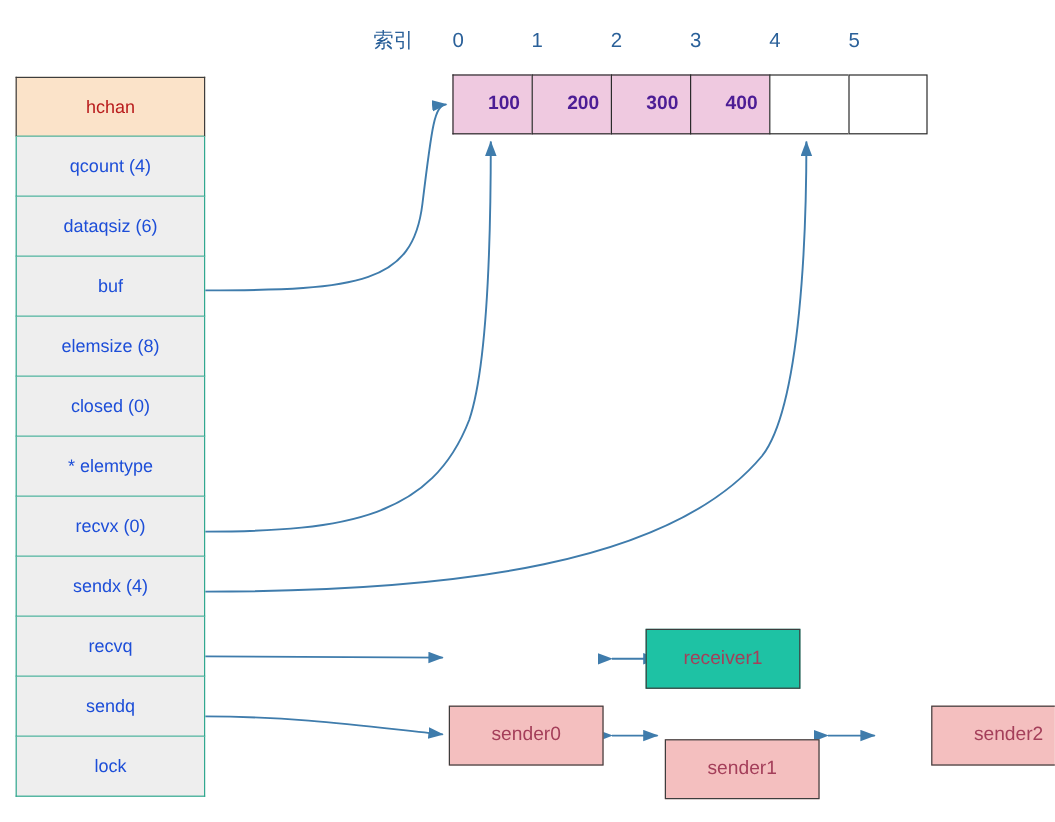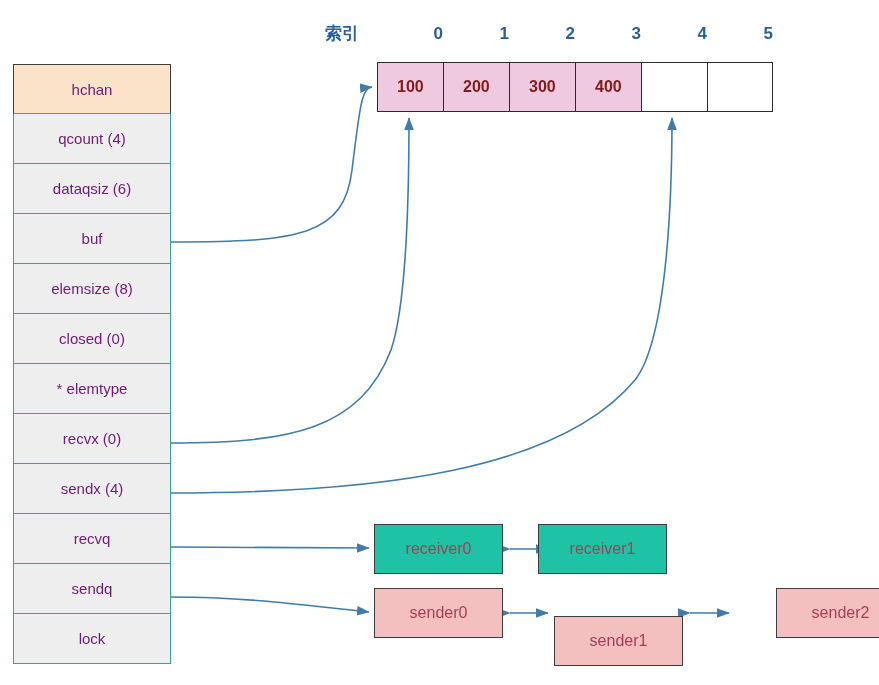--- a/index.html
+++ b/index.html
@@ -35,49 +35,49 @@
     top: 64px;
     width: 158px;
     box-sizing: border-box;
   }
   .struct-row {
     box-sizing: border-box;
     height: 50px;
     line-height: 50px;
     text-align: center;
     font-size: 15px;
-    color: #701a75;
+    color: #1d4ed8;
     background: #eeeeee;
     border: 1px solid #31a88f;
     border-top: none;
   }
   .struct-row.header {
     background: #fbe3c9;
     border: 1px solid #3d3d3d;
     border-bottom-color: #31a88f;
-    color: #701a75;
+    color: #b91c1c;
   }
   .struct-row.last {
     border-bottom: 1px solid #31a88f;
   }
 
   
   .buf-index-row {
     position: absolute;
     left: 311px;
     top: 22px;
     height: 24px;
   }
   .buf-index-label {
     position: absolute;
     top: 0;
     font-size: 17px;
-    font-weight: bold;
+    font-weight: normal;
     color: #2a6099;
-    text-align: right;
+    text-align: left;
     line-height: 24px;
   }
   .buf-index-title {
     left: 0;
     width: 48px;
   }
   .buf-index-num {
     width: 66px;
   }
 
@@ -86,24 +86,24 @@
     left: 377px;
     top: 62px;
     height: 50px;
     display: flex;
   }
   .buf-cell {
     box-sizing: border-box;
     width: 66px;
     height: 50px;
     line-height: 48px;
-    text-align: left;
+    text-align: center;
     font-size: 16px;
     font-weight: bold;
-    color: #7f1d1d;
+    color: #4c1d95;
     background: #ffffff;
     border: 1px solid #2b2b2b;
     border-right: none;
     padding-left: 19px;
   }
   .buf-cell.filled {
     background: #efc9e0;
   }
   .buf-cell.end {
     border-right: 1px solid #2b2b2b;
@@ -187,20 +187,19 @@
 
   <div class="buf-array">
     <div class="buf-cell filled">100</div>
     <div class="buf-cell filled">200</div>
     <div class="buf-cell filled">300</div>
     <div class="buf-cell filled">400</div>
     <div class="buf-cell"></div>
     <div class="buf-cell end"></div>
   </div>
 
-  <div class="gbox recv" style="left:374px; top:524px">receiver0</div>
   <div class="gbox recv" style="left:538px; top:524px">receiver1</div>
 
   <div class="gbox send" style="left:374px; top:588px">sender0</div>
   <div class="gbox send" style="left:554px; top:616px">sender1</div>
   <div class="gbox send" style="left:776px; top:588px">sender2</div>
 
 </div>
 
 </body></html>

